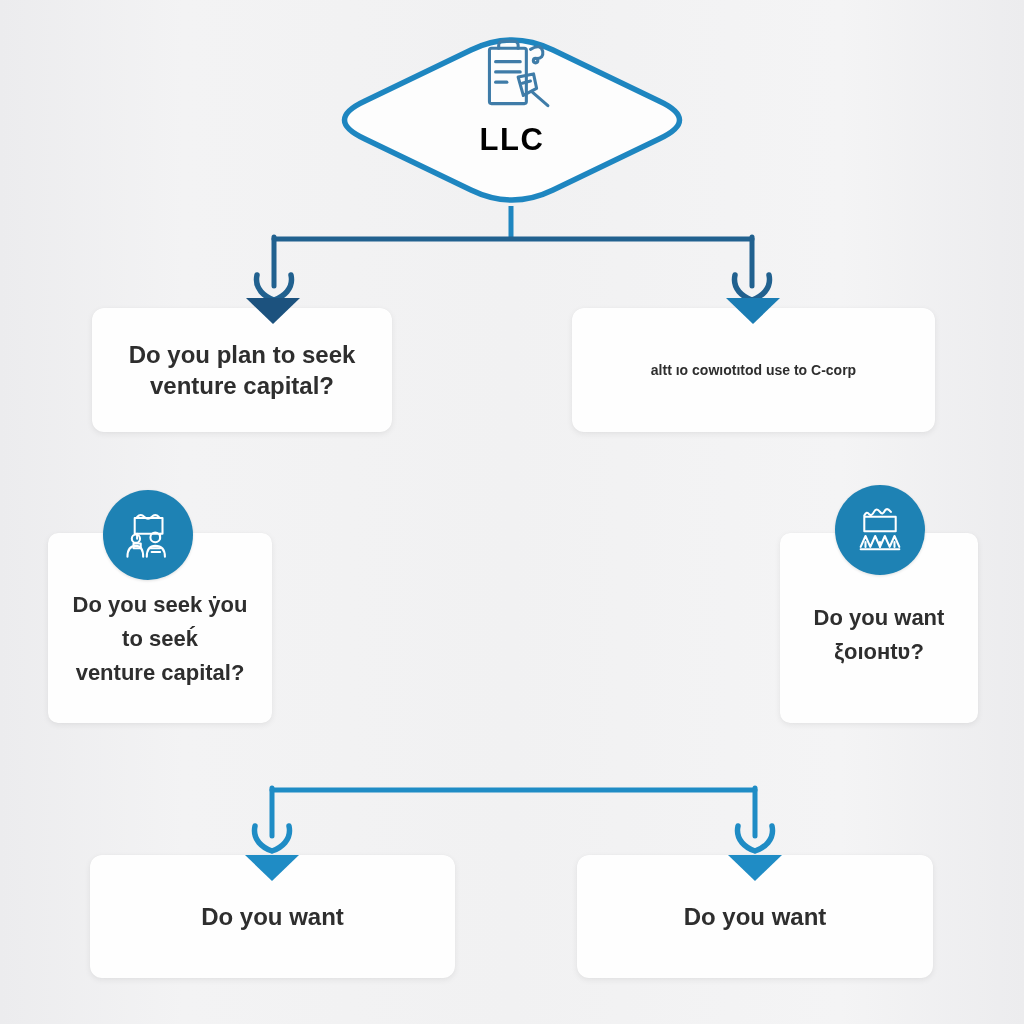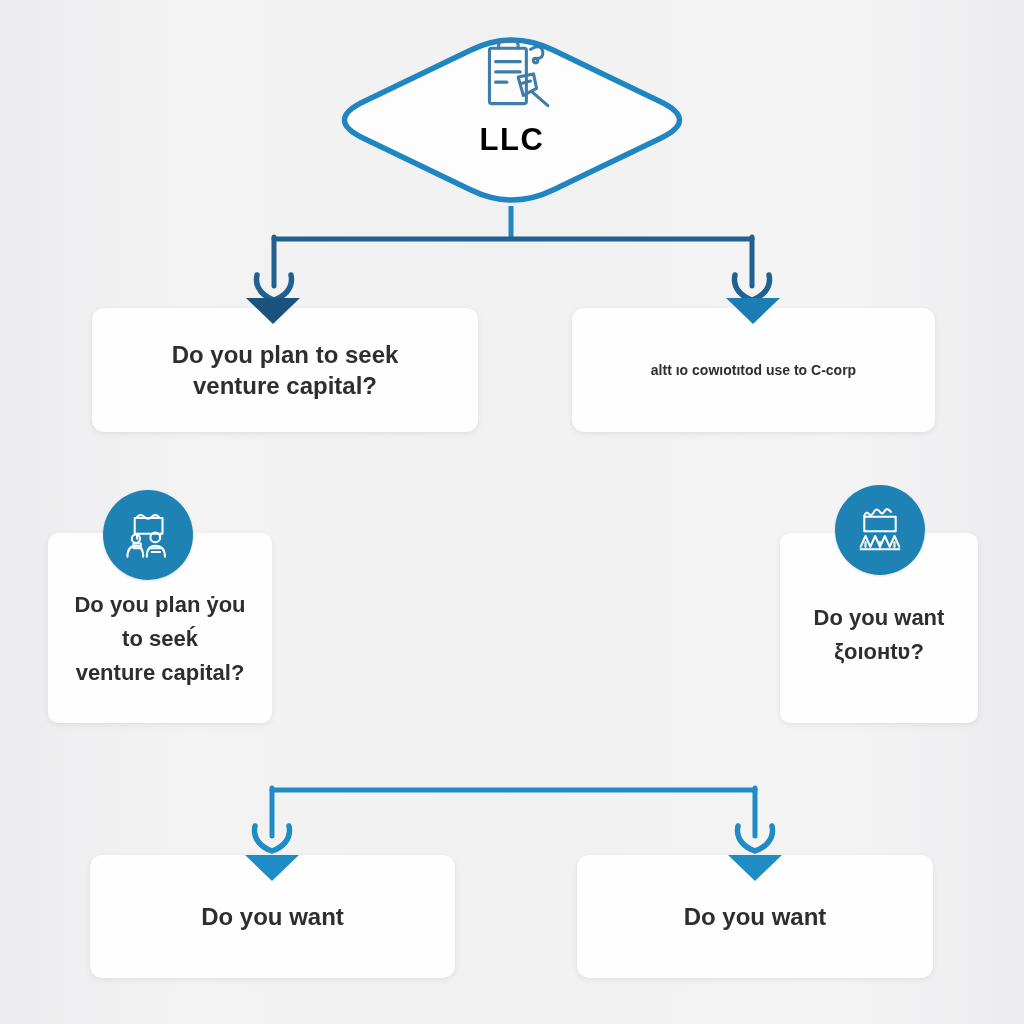--- a/index.html
+++ b/index.html
@@ -24,21 +24,21 @@
     border-radius:12px;
     box-shadow:0 2px 6px rgba(0,0,0,.07),0 0 1px rgba(0,0,0,.05);
     display:flex;flex-direction:column;
     align-items:center;justify-content:center;
     text-align:center;
     color:var(--text,#2e2e2e);
     font-weight:600;
     z-index:1;
   }
   .node-box .line{display:block;}
-  .r1l{left:92px;top:308px;width:386px;height:124px;font-size:24px;line-height:31px;}
+  .r1l{left:92px;top:308px;width:300px;height:124px;font-size:24px;line-height:31px;}
   .r1r{left:572px;top:308px;width:363px;height:124px;font-size:14px;line-height:28px;white-space:nowrap;}
   .r2l{left:48px;top:533px;width:224px;height:190px;font-size:22px;line-height:34px;padding-top:22px;box-sizing:border-box;border-radius:10px;}
   .r2r{left:780px;top:533px;width:198px;height:190px;font-size:22px;line-height:34px;box-sizing:border-box;border-radius:10px;justify-content:flex-start;padding-top:68px;}
   .r3l{left:90px;top:855px;width:365px;height:123px;font-size:24px;line-height:33px;}
   .r3r{left:577px;top:855px;width:356px;height:123px;font-size:24px;line-height:33px;}
 
   .connector-layer{
     position:absolute;inset:0;width:1024px;height:1024px;
     z-index:2;pointer-events:none;
   }
@@ -80,21 +80,21 @@
   <div class="node-box r1l">
     <span class="line">Do you plan to seek</span>
     <span class="line">venture capital?</span>
   </div>
 
   <div class="node-box r1r">
     <span class="line">altt ıo cowıotıtod use to C-corp</span>
   </div>
 
   <div class="node-box r2l">
-    <span class="line">Do you plan ẏou</span>
+    <span class="line">Do you seek ẏou</span>
     <span class="line">to seeḱ</span>
     <span class="line">venture capital?</span>
   </div>
 
   <div class="node-box r2r">
     <span class="line">Do you want</span>
     <span class="line">ξoıoʜtʋ?</span>
   </div>
 
   <div class="node-box r3l">

